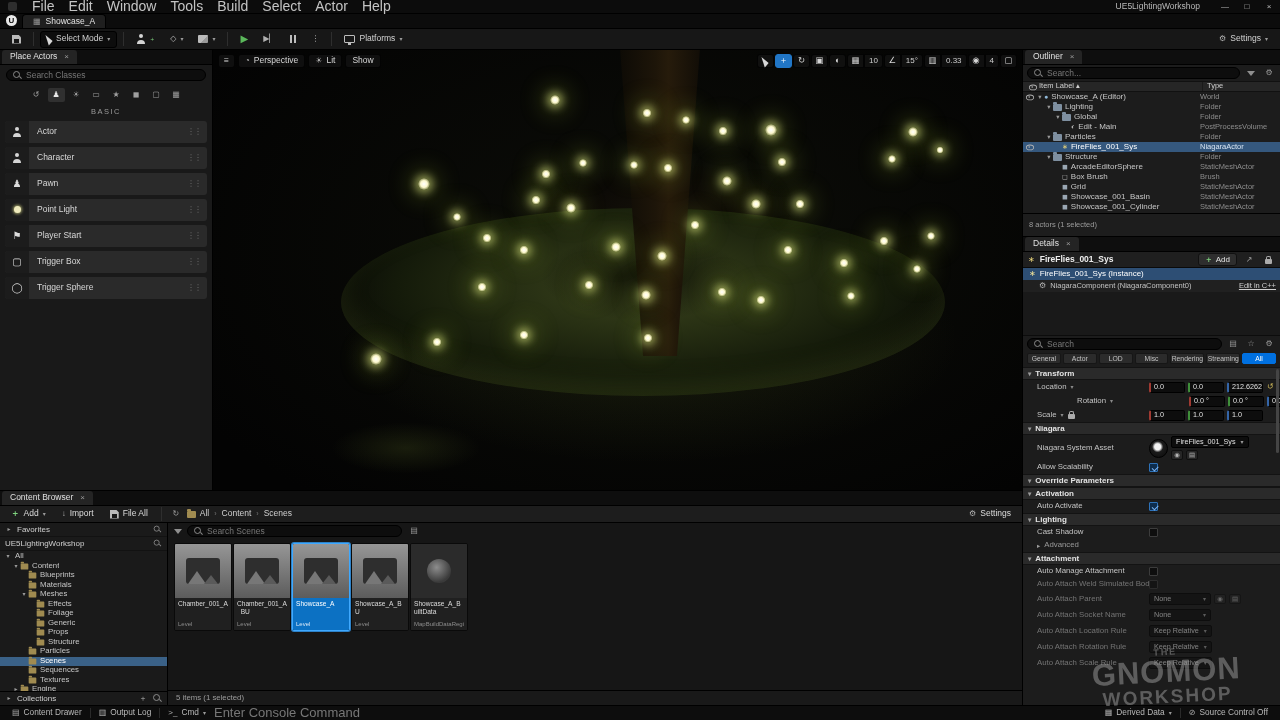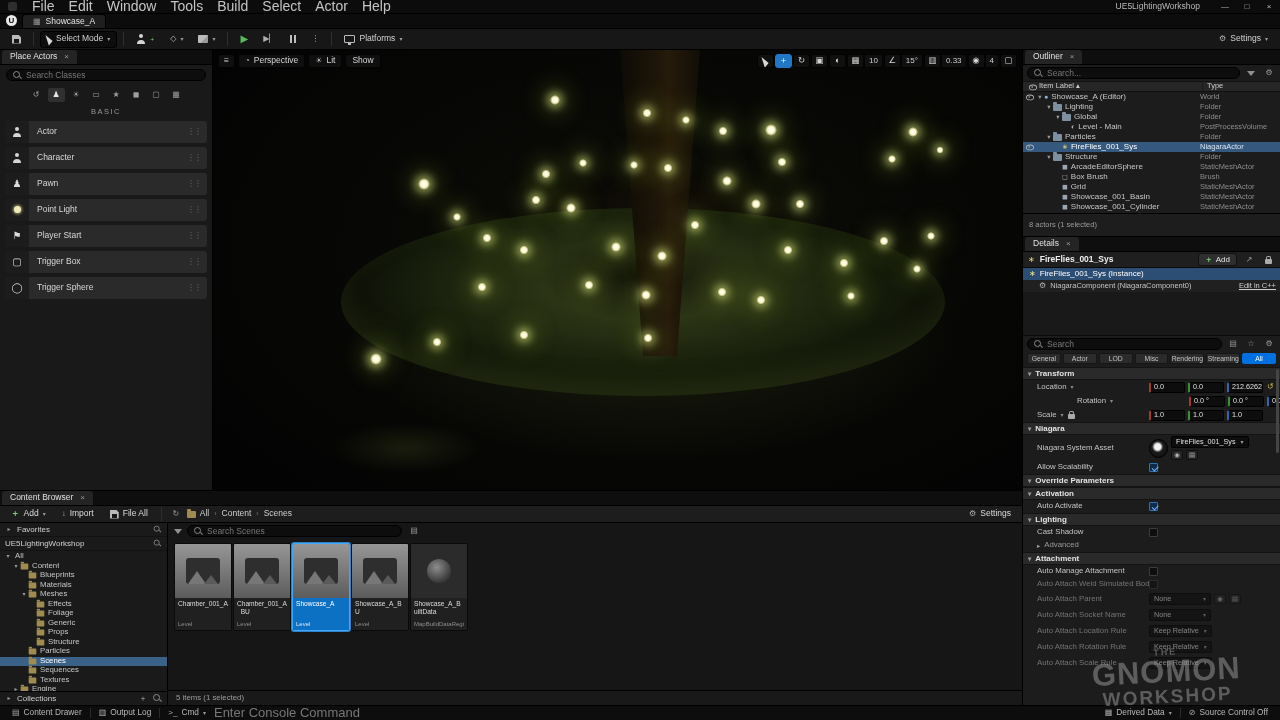--- a/index.html
+++ b/index.html
@@ -555,21 +555,21 @@
           <span class="ol-arrow">▾</span>
           <span class="icon-folder steel"></span>
           <span class="ol-label">Global</span>
           <span class="ol-type">Folder</span>
         </div>
         <div class="ol-row">
           <span class="ol-eyecell"></span>
           <span style="width: 27px; flex: 0 0 auto;"></span>
           <span class="ol-arrow"></span>
           <span class="glyph icon-postprocess">◐</span>
-          <span class="ol-label">Level - Main</span>
+          <span class="ol-label">Edit - Main</span>
           <span class="ol-type">PostProcessVolume</span>
         </div>
         <div class="ol-row">
           <span class="ol-eyecell"></span>
           <span style="width: 9px; flex: 0 0 auto;"></span>
           <span class="ol-arrow">▾</span>
           <span class="icon-folder steel"></span>
           <span class="ol-label">Particles</span>
           <span class="ol-type">Folder</span>
         </div>

